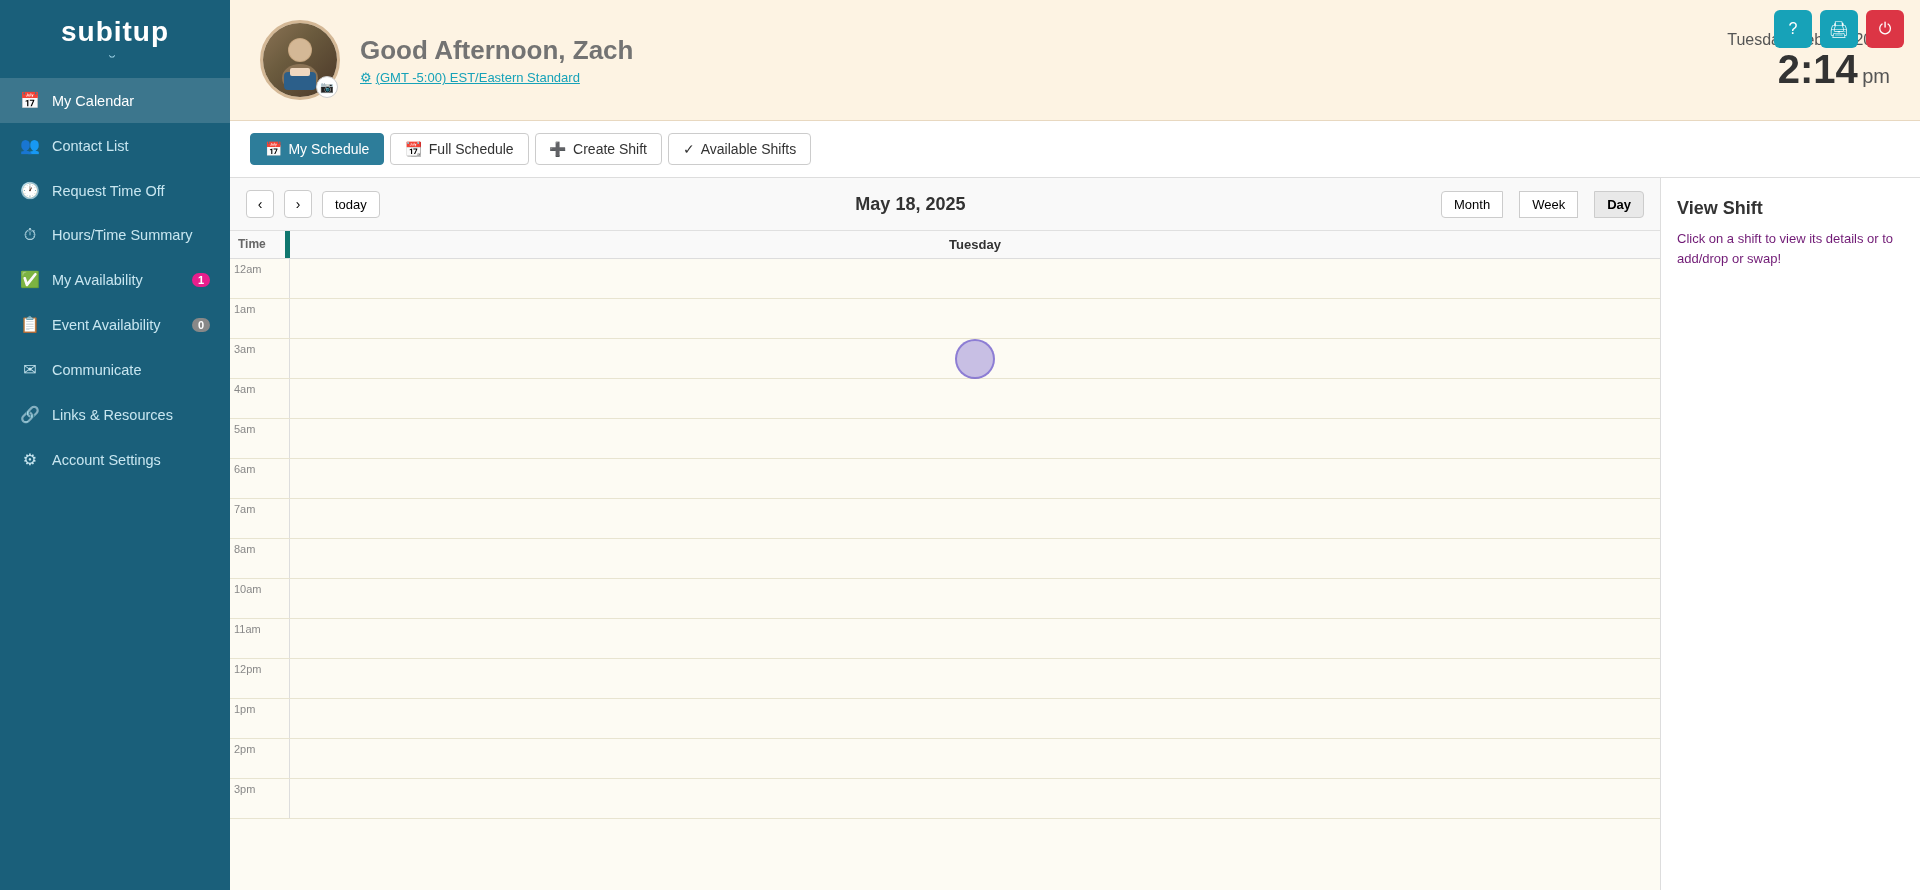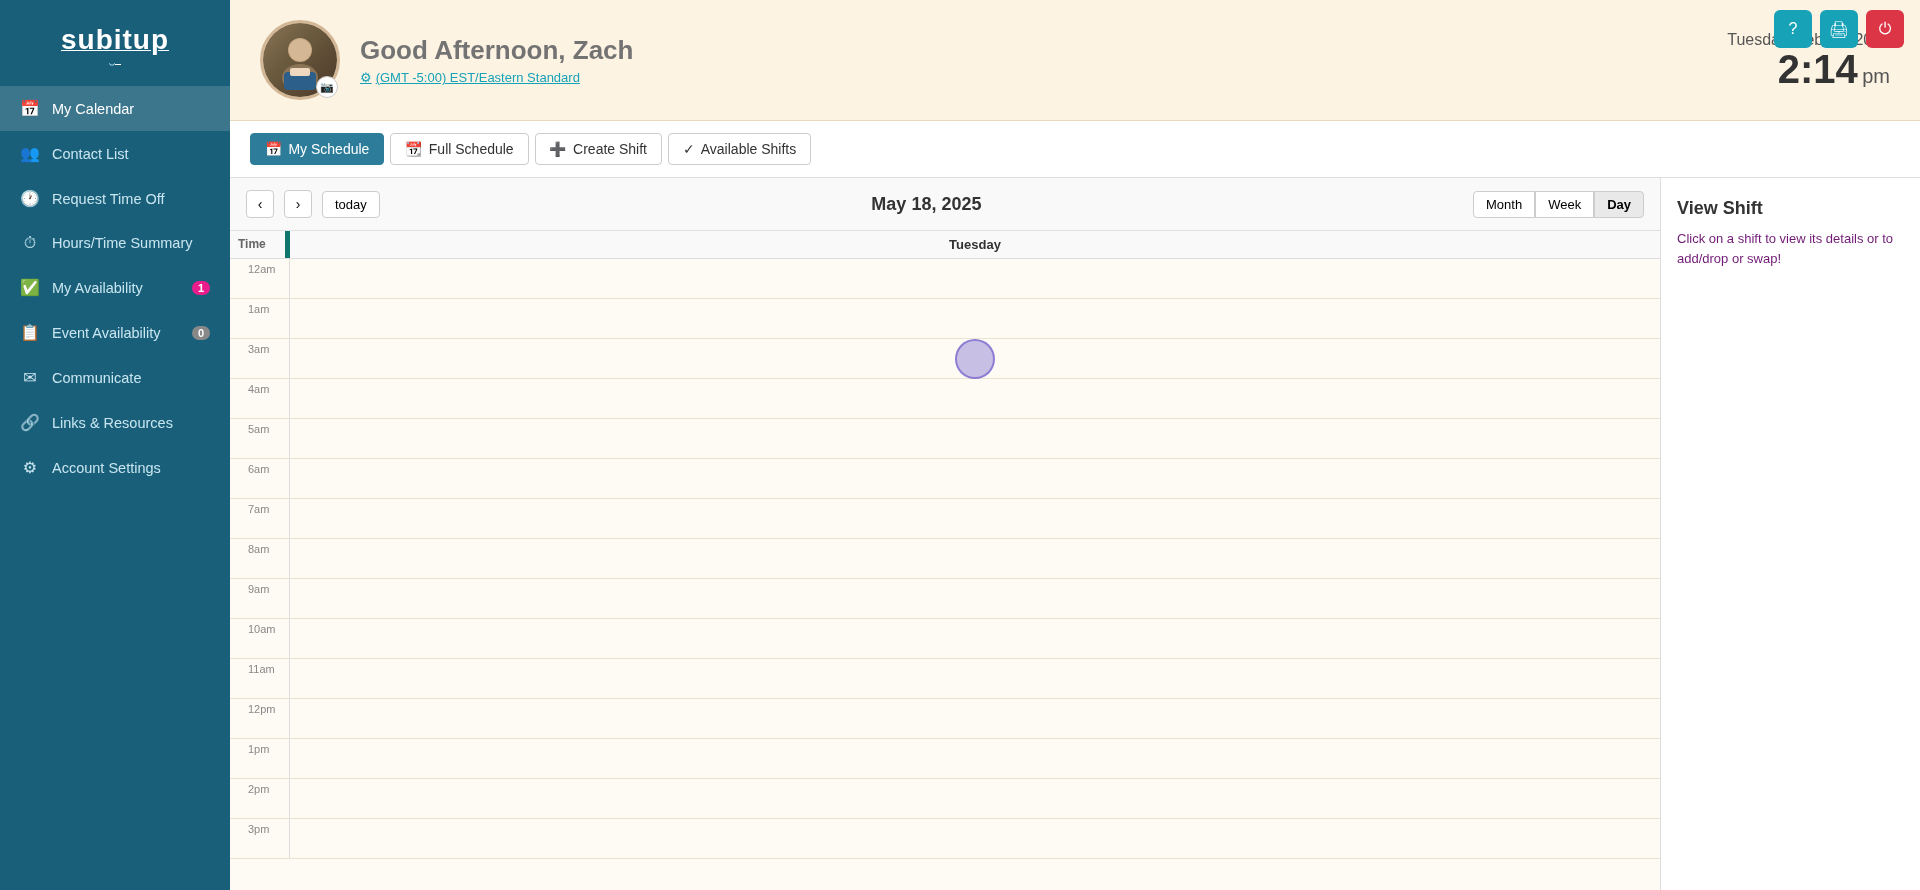--- a/index.html
+++ b/index.html
@@ -9,23 +9,22 @@
     #sidebar {
       width: 230px;
       min-width: 230px;
       background: #1a5f7a;
       display: flex;
       flex-direction: column;
       height: 100%;
       color: white;
     }
     #sidebar-logo {
-      padding: 24px 20px 20px;
+      padding: 16px 20px 20px;
       text-align: center;
-      text-decoration: underline;
     }
     #sidebar-logo span {
       font-size: 28px;
       font-weight: 700;
       color: white;
       letter-spacing: 1px;
     }
     #sidebar-logo .smile {
       display: block;
       font-size: 10px;
@@ -201,21 +200,21 @@
       cursor: pointer;
       font-size: 13px;
     }
     #cal-date-title {
       flex: 1;
       text-align: center;
       font-size: 18px;
       font-weight: 600;
       color: #333;
     }
-    .view-btns { display: flex; gap: 0; }
+    .view-btns { display: flex; gap: 16px; }
     .view-btn {
       padding: 5px 12px;
       border: 1px solid #ccc;
       background: white;
       cursor: pointer;
       font-size: 13px;
     }
     .view-btn:first-child { border-radius: 4px 0 0 4px; }
     .view-btn:last-child { border-radius: 0 4px 4px 0; text-align: right; }
     .view-btn.active { background: #e9e9e9; font-weight: 600; }
@@ -250,21 +249,21 @@
       text-align: center;
     }
     .time-row {
       display: flex;
       border-bottom: 1px solid #e8e4d0;
       height: 40px;
     }
     .time-label {
       width: 60px;
       min-width: 60px;
-      padding: 4px 18px;
+      padding: 4px 4px;
       font-size: 11px;
       color: #888;
       border-right: 1px solid #ddd;
       display: flex;
       align-items: flex-start;
       background: #fdfbf3;
     }
     .time-cell {
       flex: 1;
       background: #fdfbf3;
@@ -467,24 +466,20 @@
             </div>
             <div class="time-row">
               <div class="time-label">7am</div>
               <div class="time-cell"></div>
             </div>
             <div class="time-row">
               <div class="time-label">8am</div>
               <div class="time-cell"></div>
             </div>
             <div class="time-row">
-              <div class="time-label">9am</div>
-              <div class="time-cell"></div>
-            </div>
-            <div class="time-row">
               <div class="time-label">10am</div>
               <div class="time-cell"></div>
             </div>
             <div class="time-row">
               <div class="time-label">11am</div>
               <div class="time-cell"></div>
             </div>
             <div class="time-row">
               <div class="time-label">12pm</div>
               <div class="time-cell"></div>

